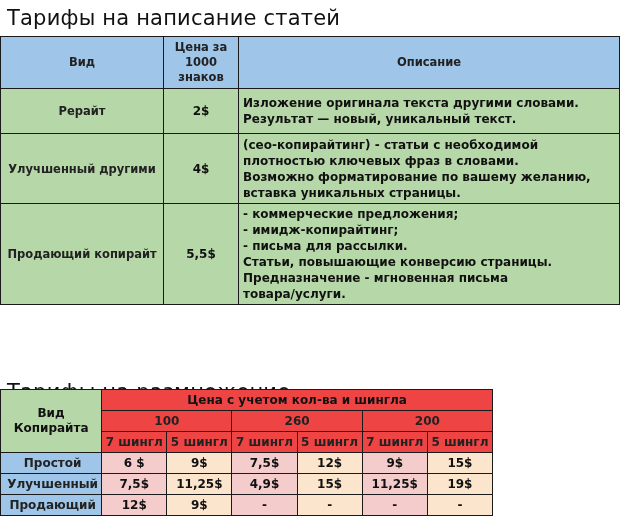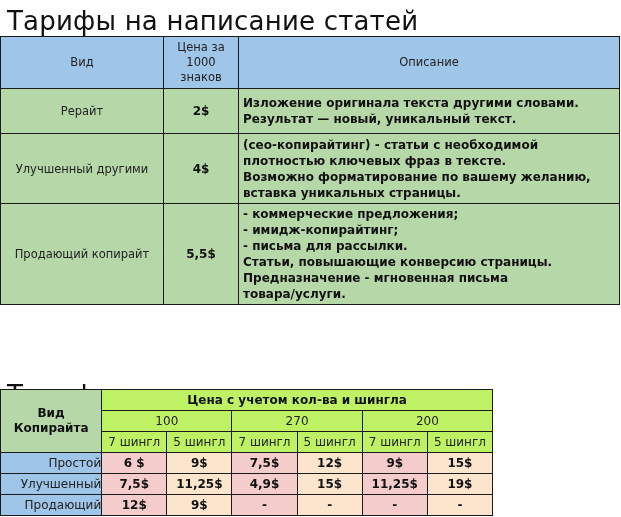--- a/index.html
+++ b/index.html
@@ -1,39 +1,39 @@
 <!DOCTYPE html>
 <html><head>
   <meta charset="utf-8">
   <style>
     html, body { margin: 0; padding: 0; background: #ffffff; }
     body { width: 621px; height: 517px; position: relative; overflow: hidden; font-family: "DejaVu Sans", sans-serif; color: #111; }
-    .title { position: absolute; left: 7px; font-size: 26px; font-weight: normal; color: #111; letter-spacing: 0.2px; line-height: 1; }
+    .title { position: absolute; left: 7px; font-size: 21px; font-weight: normal; color: #111; letter-spacing: 0.2px; line-height: 1; }
     #t1-title { top: 8px; }
     #t2-title { top: 354px; margin-top: 28px; }
 
     table { border-collapse: collapse; position: absolute; left: 0; table-layout: fixed; }
-    td, th { border: 1px solid #1a1a1a; padding: 0; font-weight: normal; }
+    td, th { border: 1px solid #1a1a1a; padding: 0; font-weight: bold; }
 
     
     #t1 { top: 36px; width: 619px; }
     #t1 th { background: #9fc5e8; font-size: 11.5px; color: #222; text-align: center; vertical-align: middle; line-height: 15px; }
     #t1 td { background: #b6d7a8; vertical-align: middle; }
     #t1 .kind { text-align: center; font-size: 11.5px; color: #222; }
     #t1 .price { text-align: center; font-size: 12px; font-weight: bold; color: #111; }
     #t1 .desc { text-align: left; font-size: 12px; font-weight: bold; color: #111; padding: 2px 4px; line-height: 16px; }
     #t1 .desc div { white-space: nowrap; }
 
     
     #t2 { top: 389px; width: 493px; }
     #t2 td, #t2 th { height: 20px; font-size: 12px; text-align: center; vertical-align: middle; line-height: 20px; }
-    #t2 .hdr { background: #bef264; color: #222; }
+    #t2 .hdr { background: #ef4444; color: #222; }
     #t2 .hdr-bold { font-weight: bold; color: #111; }
     #t2 .kind-head { background: #b6d7a8; font-weight: bold; line-height: 15px; color: #111; }
-    #t2 .row-label { background: #9fc5e8; text-align: right; padding-left: 3px; color: #222; }
+    #t2 .row-label { background: #9fc5e8; text-align: center; padding-left: 3px; color: #222; }
     #t2 .c7 { background: #f4cccc; font-weight: bold; }
     #t2 .c5 { background: #fce5cd; font-weight: bold; }
   </style>
 </head>
 <body>
 
 <div class="title" id="t1-title">Тарифы на написание статей</div>
 
 <table id="t1">
   <colgroup>
@@ -57,21 +57,21 @@
     <td class="desc">
       <div>Изложение оригинала текста другими словами.</div>
       <div>Результат — новый, уникальный текст.</div>
     </td>
   </tr>
   <tr style="height:70px">
     <td class="kind">Улучшенный другими</td>
     <td class="price">4$</td>
     <td class="desc">
       <div>(сео-копирайтинг) - статьи с необходимой</div>
-      <div>плотностью ключевых фраз в тексте.</div>
+      <div>плотностью ключевых фраз в словами.</div>
       <div>Возможно форматирование по вашему желанию,</div>
       <div>вставка уникальных страницы.</div>
     </td>
   </tr>
   <tr style="height:100px">
     <td class="kind">Продающий копирайт</td>
     <td class="price">5,5$</td>
     <td class="desc">
       <div>- коммерческие предложения;</div>
       <div>- имидж-копирайтинг;</div>
@@ -99,21 +99,21 @@
   <tbody>
       <tr>
     <th class="kind-head" rowspan="3">
       <div>Вид</div>
       <div>Копирайта</div>
     </th>
     <th class="hdr hdr-bold" colspan="6">Цена с учетом кол-ва и шингла</th>
   </tr>
   <tr>
     <th class="hdr" colspan="2">100</th>
-    <th class="hdr" colspan="2">270</th>
+    <th class="hdr" colspan="2">260</th>
     <th class="hdr" colspan="2">200</th>
   </tr>
   <tr>
     <th class="hdr">7 шингл</th>
     <th class="hdr">5 шингл</th>
     <th class="hdr">7 шингл</th>
     <th class="hdr">5 шингл</th>
     <th class="hdr">7 шингл</th>
     <th class="hdr">5 шингл</th>
   </tr>

